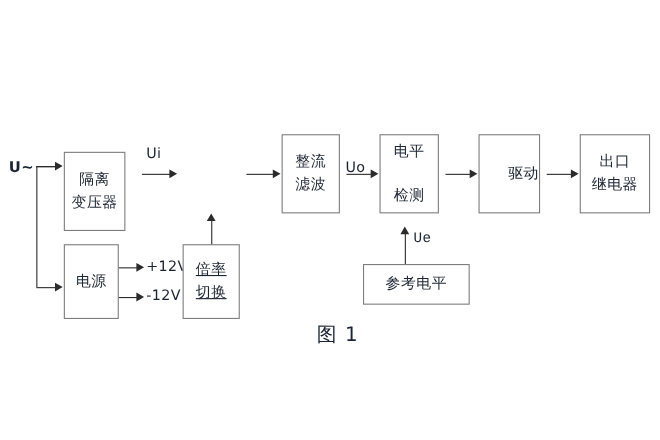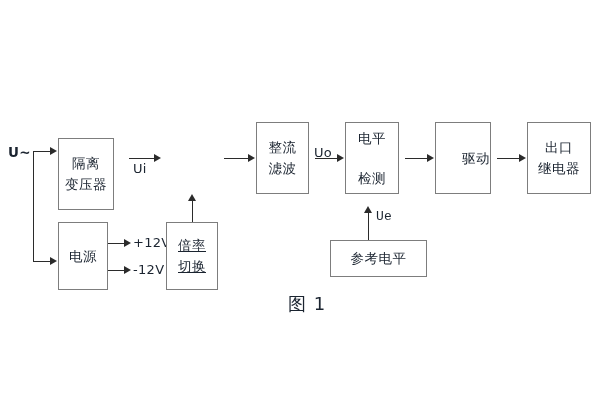--- a/index.html
+++ b/index.html
@@ -87,21 +87,21 @@
   <div class="arrow-r" style="left:50px; top:146.5px;"></div>
 
   <div class="hline" style="left:33px; top:261px; width:18px;"></div>
   <div class="arrow-r" style="left:50px; top:256.5px;"></div>
 
   <div class="box" style="left:58px; top:138px; width:56px; height:72px;">
     <span>隔离</span>
     <span class="line2">变压器</span>
   </div>
 
-  <div class="label" style="left:133px; top:133px;margin-top:28px;">Ui</div>
+  <div class="label" style="left:133px; top:133px;">Ui</div>
   <div class="hline" style="left:129px; top:158px; width:27px;"></div>
   <div class="arrow-r" style="left:154px; top:153.5px;"></div>
 
 
   <div class="hline" style="left:224px; top:158px; width:26px;"></div>
   <div class="arrow-r" style="left:248px; top:153.5px;"></div>
 
   <div class="box" style="left:256px; top:122px; width:53px; height:72px;">
     <span>整流</span>
     <span class="line2">滤波</span>

